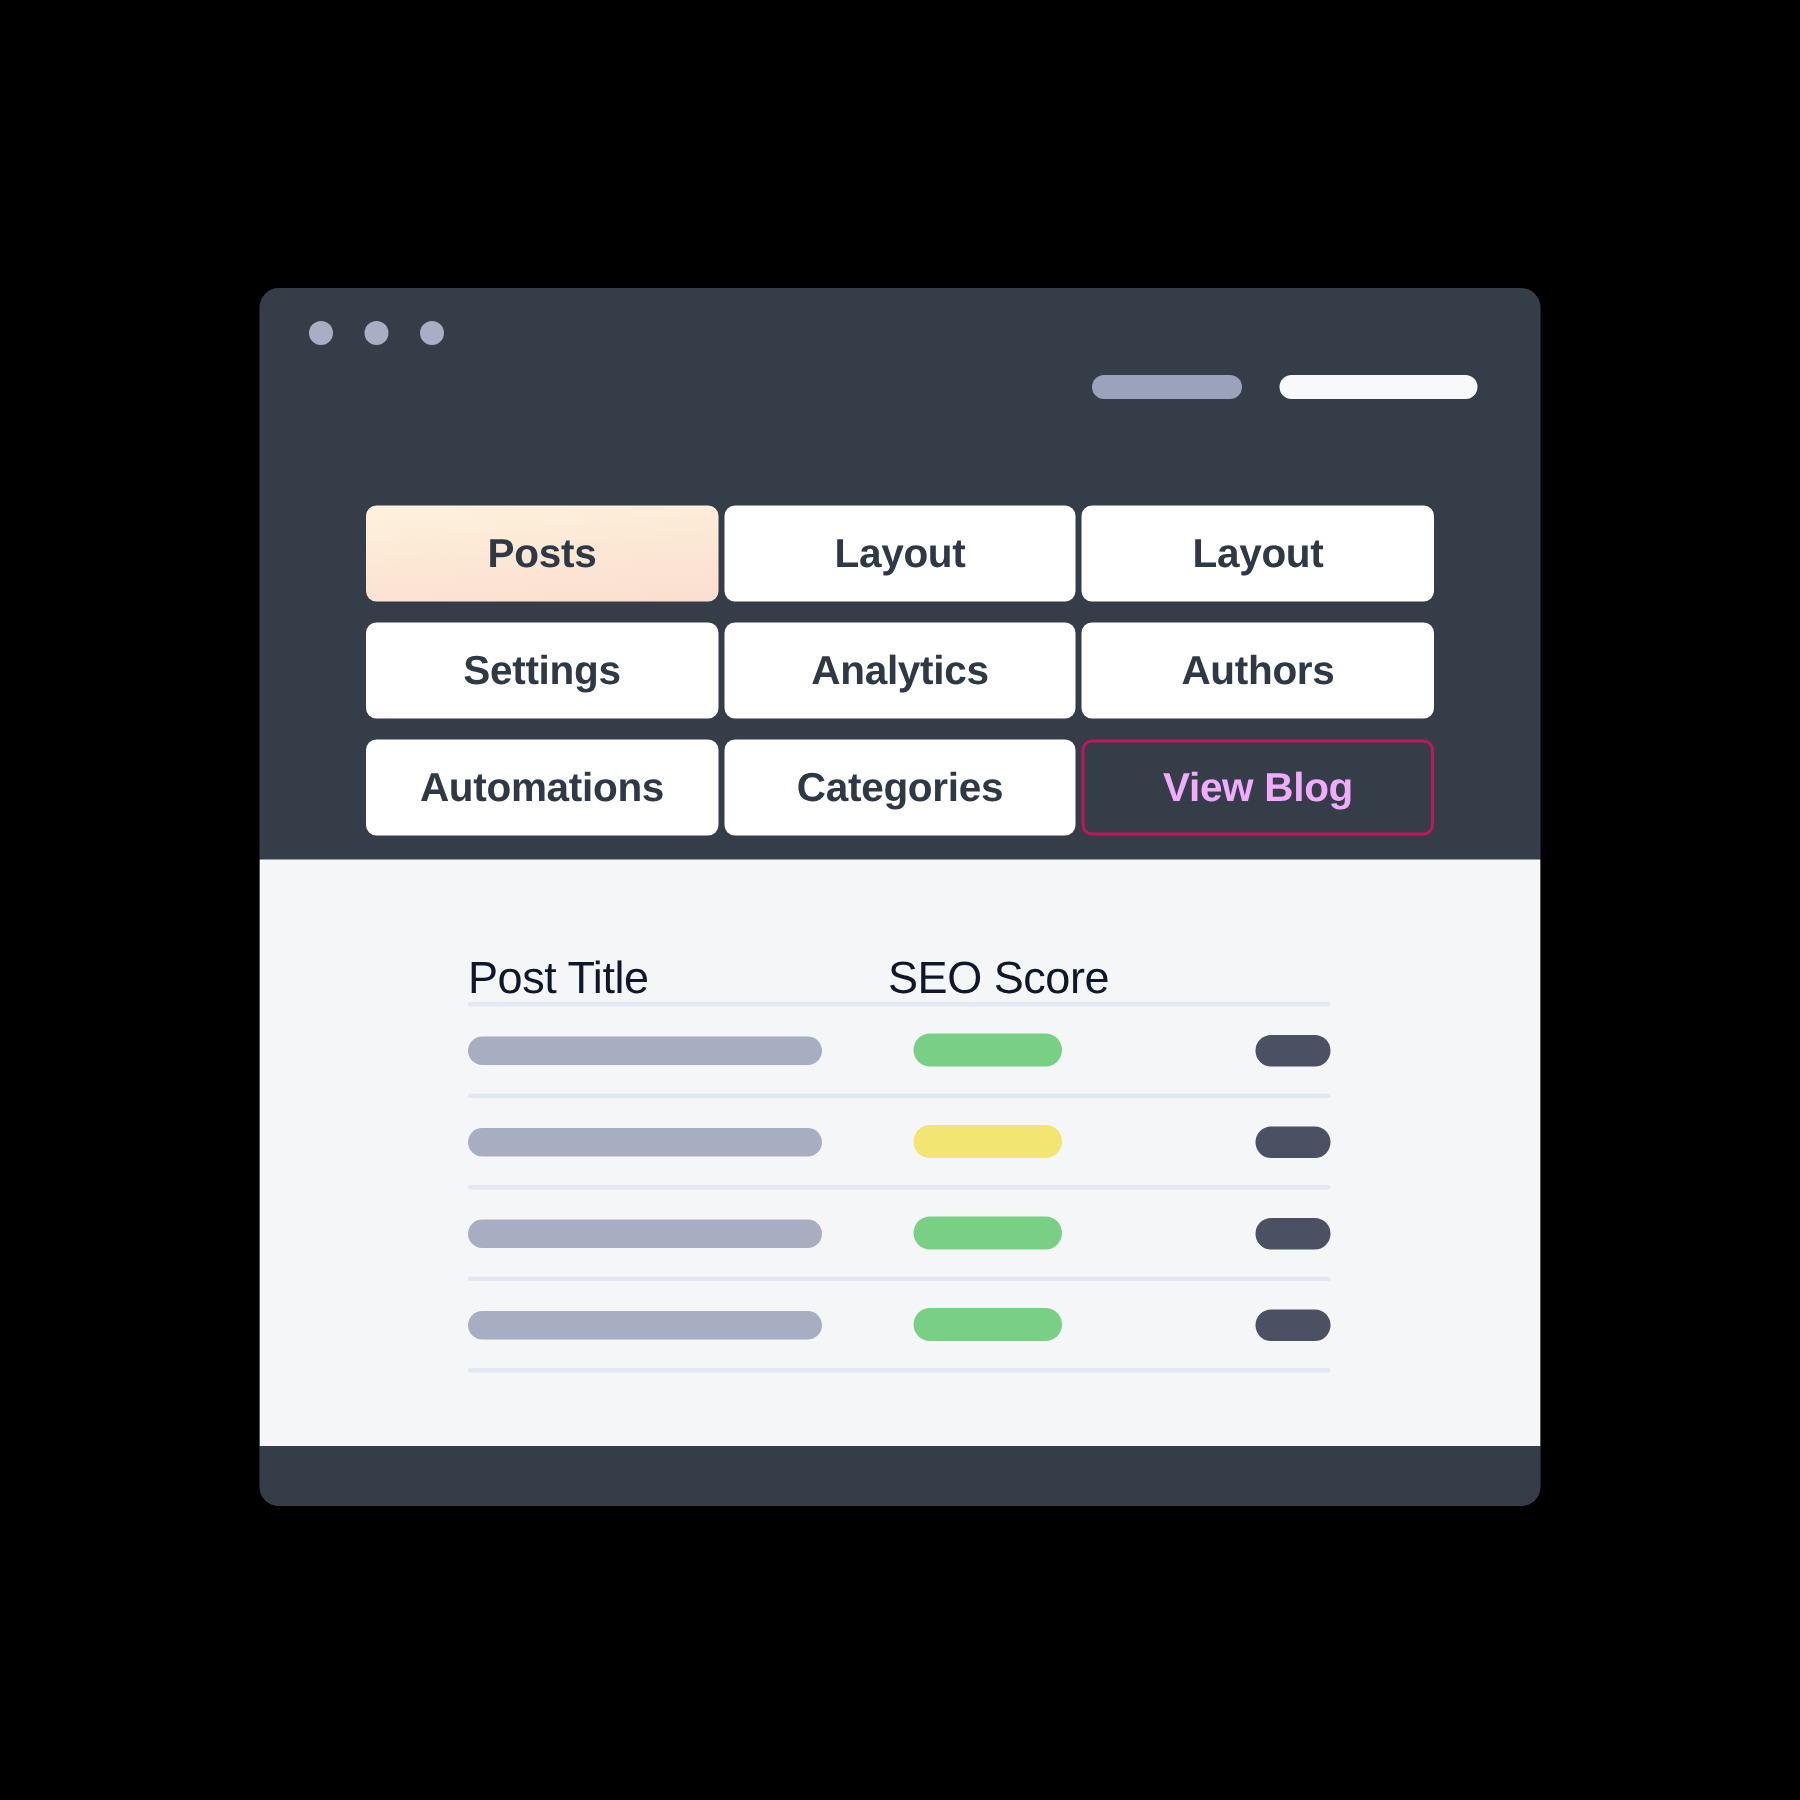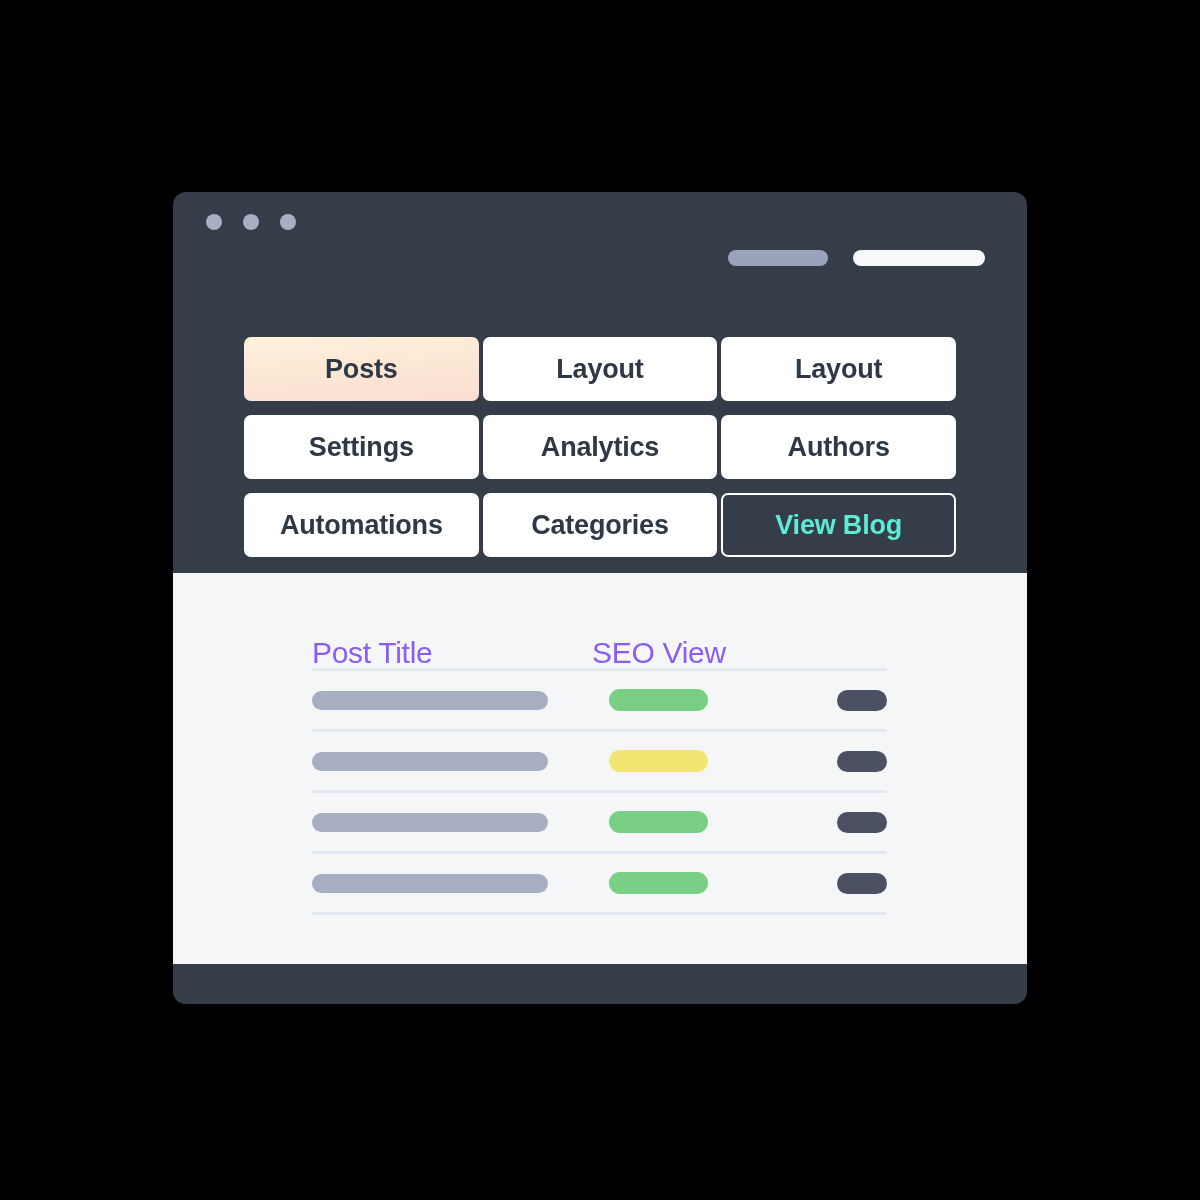--- a/index.html
+++ b/index.html
@@ -102,22 +102,22 @@
     color: #2f3845;
     letter-spacing: -0.2px;
     box-sizing: border-box;
   }
   .navbtn.active {
     background: linear-gradient(175deg, #fdf2dd 0%, #fce6d4 55%, #fbdfd2 100%);
     color: #2f3845;
   }
   .navbtn.ghost {
     background: #343d48;
-    color: #5eead4;
-    border: 2px solid #ffffff;
+    color: #f0abfc;
+    border: 2px solid #be185d;
   }
 
   
   .content {
     position: absolute;
     left: 0;
     top: 381px;
     width: 100%;
     height: 391px;
     background: #f5f6f7;
@@ -129,21 +129,21 @@
     top: 39px;
     width: 575px;
   }
   .thead {
     display: flex;
     align-items: flex-end;
     height: 56px;
   }
   .th {
     font-size: 30px;
-    color: #8b5cf6;
+    color: #0f172a;
     font-weight: normal;
     letter-spacing: -0.3px;
     line-height: 1;
   }
   .th.col-title { width: 280px; }
   .th.col-score { width: 295px; }
 
   .rowline {
     height: 3px;
     background: #e3e7f1;
@@ -242,21 +242,21 @@
         <span>View Blog</span>
       </div>
     </div>
 
     <div class="content">
 
       <div class="table">
 
         <div class="thead">
           <div class="th col-title">Post Title</div>
-          <div class="th col-score">SEO View</div>
+          <div class="th col-score">SEO Score</div>
         </div>
 
         <div class="rowline"></div>
 
         <div class="trow">
           <div class="cell-title">
             <div class="bar-title"></div>
           </div>
           <div class="cell-score">
             <div class="bar-score good"></div>

